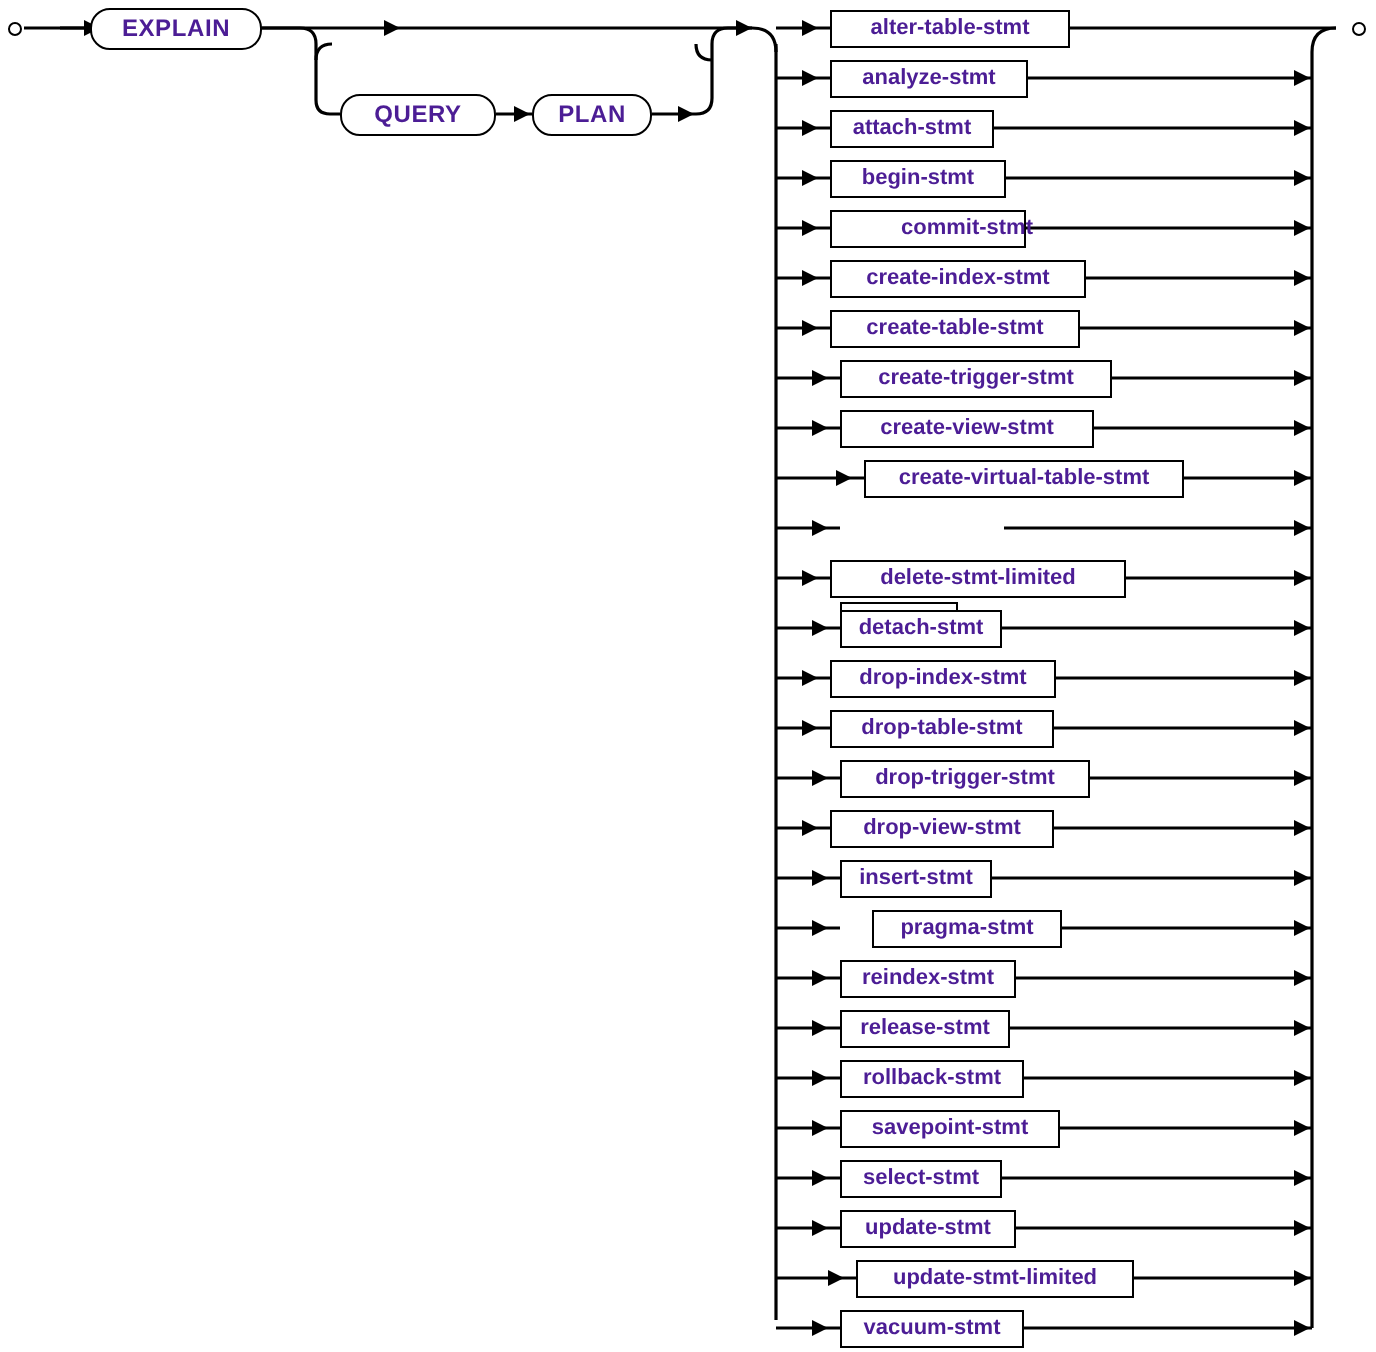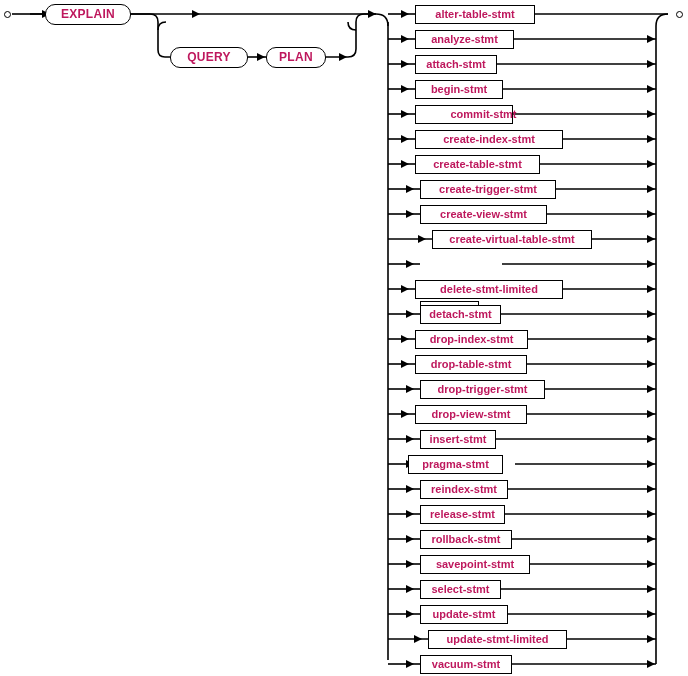--- a/index.html
+++ b/index.html
@@ -22,21 +22,21 @@
     left: 0;
     top: 0;
     width: 688px;
     height: 676px;
   }
   .node {
     position: absolute;
     box-sizing: border-box;
     border: 1.5px solid #000000;
     background: #ffffff;
-    color: #be185d;
+    color: #4c1d95;
     font-weight: bold;
     font-size: 11px;
     line-height: 1;
     display: flex;
     align-items: center;
     justify-content: center;
     white-space: nowrap;
     z-index: 5;
   }
   .node.rect {
@@ -213,34 +213,34 @@
 
   <div class="node term" style="left:45px; top:3.5px; width:86px;">EXPLAIN</div>
   <div class="node term" style="left:170px; top:46.5px; width:78px;">QUERY</div>
   <div class="node term" style="left:266px; top:46.5px; width:60px;">PLAN</div>
 
   <div class="node rect" style="left:415px; top:4.5px; width:120px;">alter-table-stmt</div>
   <div class="node rect" style="left:415px; top:29.5px; width:99px;">analyze-stmt</div>
   <div class="node rect" style="left:415px; top:54.5px; width:82px;">attach-stmt</div>
   <div class="node rect" style="left:415px; top:79.5px; width:88px;">begin-stmt</div>
   <div class="node rect" style="left:415px; top:104.5px; width:98px;padding-left:39px;">commit-stmt</div>
-  <div class="node rect" style="left:415px; top:129.5px; width:148px;text-align:right;">create-index-stmt</div>
+  <div class="node rect" style="left:415px; top:129.5px; width:128px;text-align:right;">create-index-stmt</div>
   <div class="node rect" style="left:415px; top:154.5px; width:125px;">create-table-stmt</div>
   <div class="node rect" style="left:420px; top:179.5px; width:136px;">create-trigger-stmt</div>
   <div class="node rect" style="left:420px; top:204.5px; width:127px;">create-view-stmt</div>
   <div class="node rect" style="left:432px; top:229.5px; width:160px;">create-virtual-table-stmt</div>
   <div class="node rect" style="left:420px; top:257px; width:59px;margin-top:44px;">delete-stmt</div>
   <div class="node rect" style="left:415px; top:279.5px; width:148px;">delete-stmt-limited</div>
   <div class="node rect" style="left:420px; top:304.5px; width:81px;">detach-stmt</div>
   <div class="node rect" style="left:415px; top:329.5px; width:113px;">drop-index-stmt</div>
   <div class="node rect" style="left:415px; top:354.5px; width:112px;">drop-table-stmt</div>
   <div class="node rect" style="left:420px; top:379.5px; width:125px;text-align:right;">drop-trigger-stmt</div>
   <div class="node rect" style="left:415px; top:404.5px; width:112px;">drop-view-stmt</div>
   <div class="node rect" style="left:420px; top:429.5px; width:76px;">insert-stmt</div>
-  <div class="node rect" style="left:408px; top:454.5px; width:95px;">pragma-stmt</div>
+  <div class="node rect" style="left:436px; top:454.5px; width:95px;">pragma-stmt</div>
   <div class="node rect" style="left:420px; top:479.5px; width:88px;">reindex-stmt</div>
   <div class="node rect" style="left:420px; top:504.5px; width:85px;">release-stmt</div>
   <div class="node rect" style="left:420px; top:529.5px; width:92px;">rollback-stmt</div>
   <div class="node rect" style="left:420px; top:554.5px; width:110px;">savepoint-stmt</div>
   <div class="node rect" style="left:420px; top:579.5px; width:81px;">select-stmt</div>
   <div class="node rect" style="left:420px; top:604.5px; width:88px;">update-stmt</div>
   <div class="node rect" style="left:428px; top:629.5px; width:139px;">update-stmt-limited</div>
   <div class="node rect" style="left:420px; top:654.5px; width:92px;">vacuum-stmt</div>
 
 </div>

